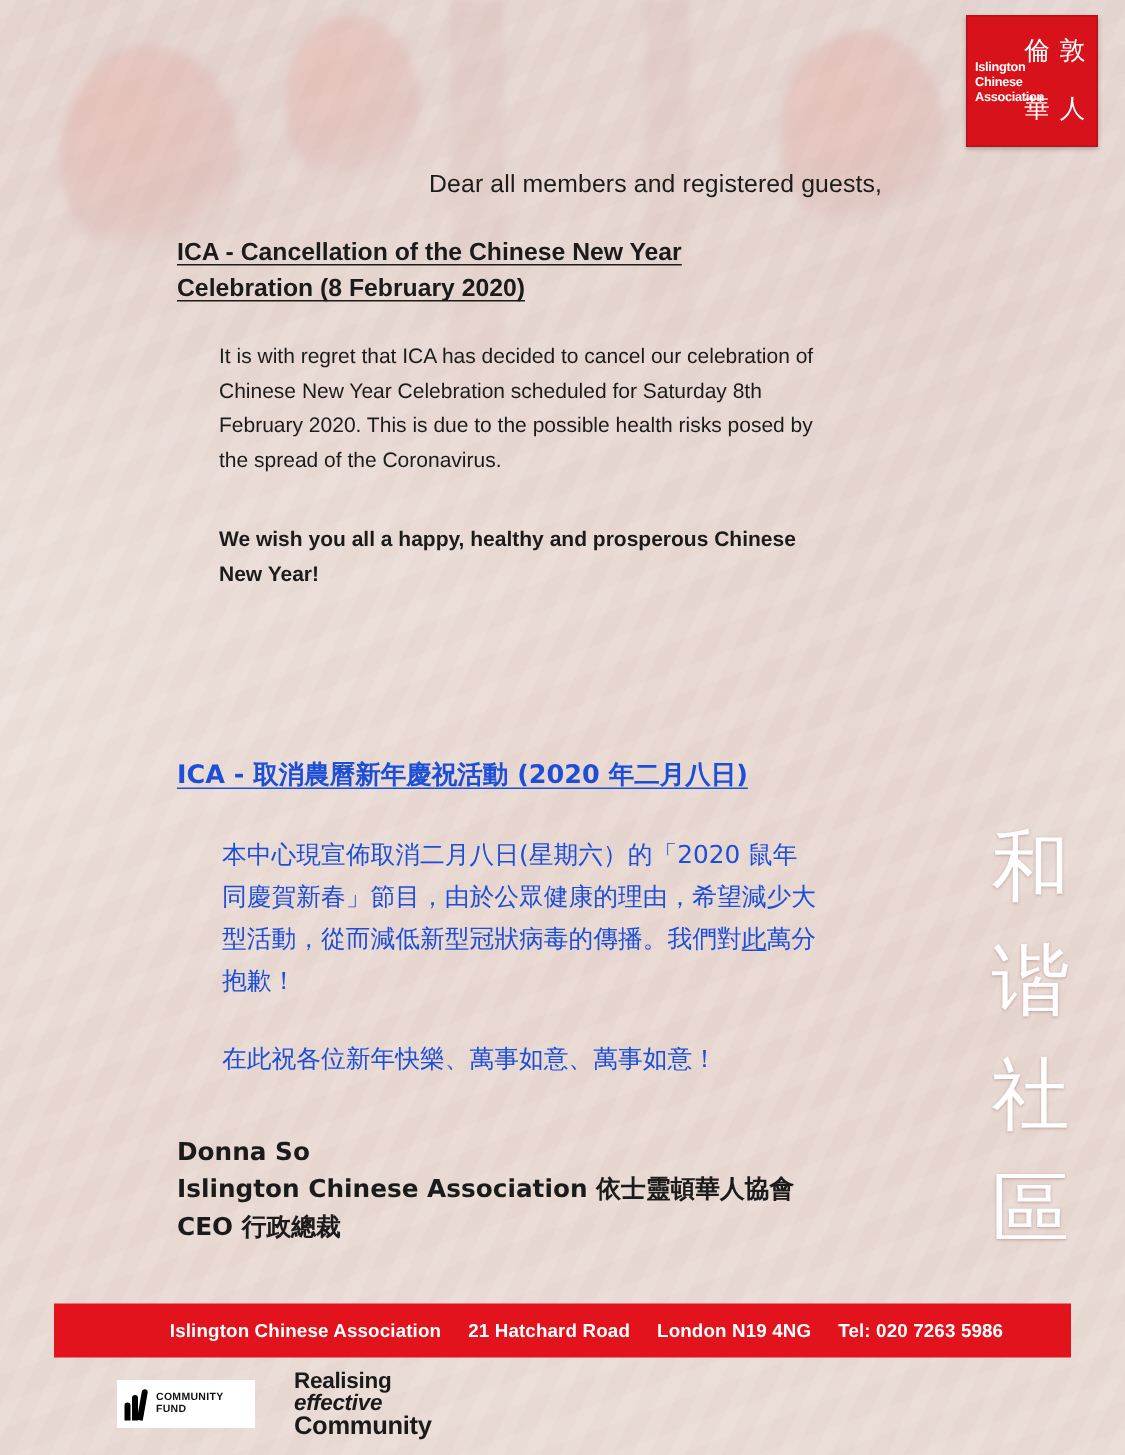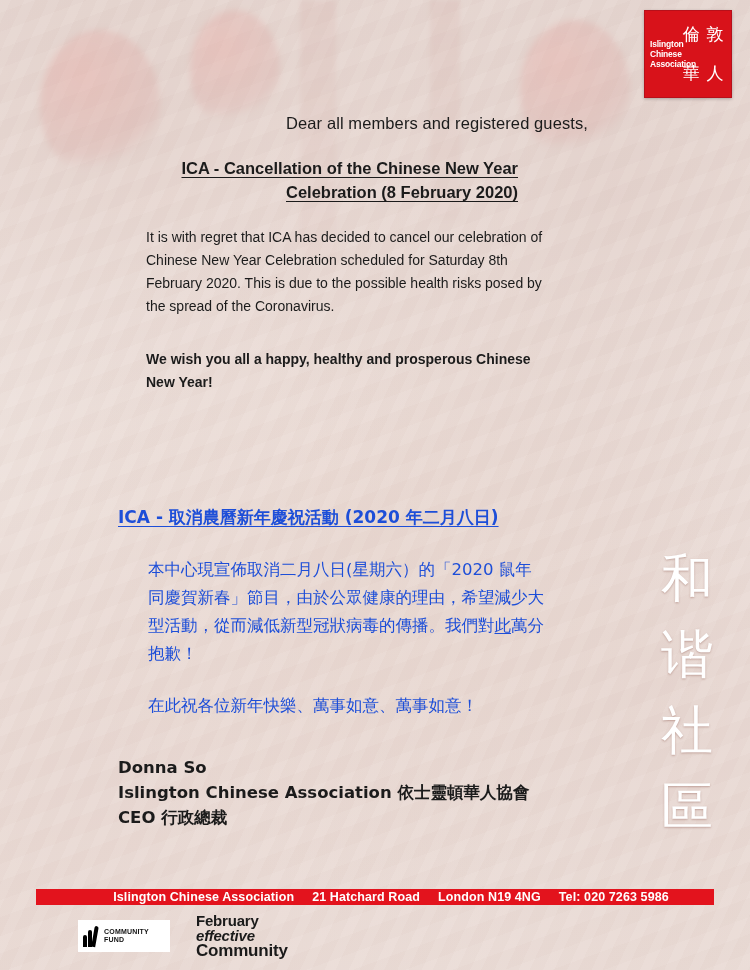--- a/index.html
+++ b/index.html
@@ -123,21 +123,20 @@
     text-align: right;
   }
   .heading-en {
     font-size: 16.5px;
     font-weight: bold;
     line-height: 24px;
     text-decoration: underline;
     text-underline-offset: 3px;
     margin-bottom: 22px;
     width: 400px;
-    text-align: right;
   }
   .para {
     font-size: 14px;
     line-height: 23px;
     margin: 0 0 20px 28px;
     width: 406px;
   }
   .para.second {
     margin-top: 30px;
     margin-bottom: 12px;
@@ -200,21 +199,21 @@
     user-select: none;
   }
   .calligraphy span { display: block; }
 
   
   .footer-bar {
     position: absolute;
     left: 36px;
     right: 36px;
     bottom: 65px;
-    height: 16px;
+    height: 36px;
     background: #e3131d;
     display: flex;
     align-items: center;
     justify-content: center;
     gap: 18px;
     padding-left: 32px;
   }
   .footer-bar span {
     color: #ffffff;
     font-size: 12.5px;
@@ -346,19 +345,19 @@
           <i></i>
           <i></i>
           <i></i>
         </div>
       <div class="cf-text">
         <span>COMMUNITY</span>
         <span>FUND</span>
       </div>
     </div>
     <div class="rec-logo">
-      <span class="rec-1">February</span>
+      <span class="rec-1">Realising</span>
       <span class="rec-2">effective</span>
       <span class="rec-3">Community</span>
     </div>
   </div>
 
 </div>
 
 </body></html>

